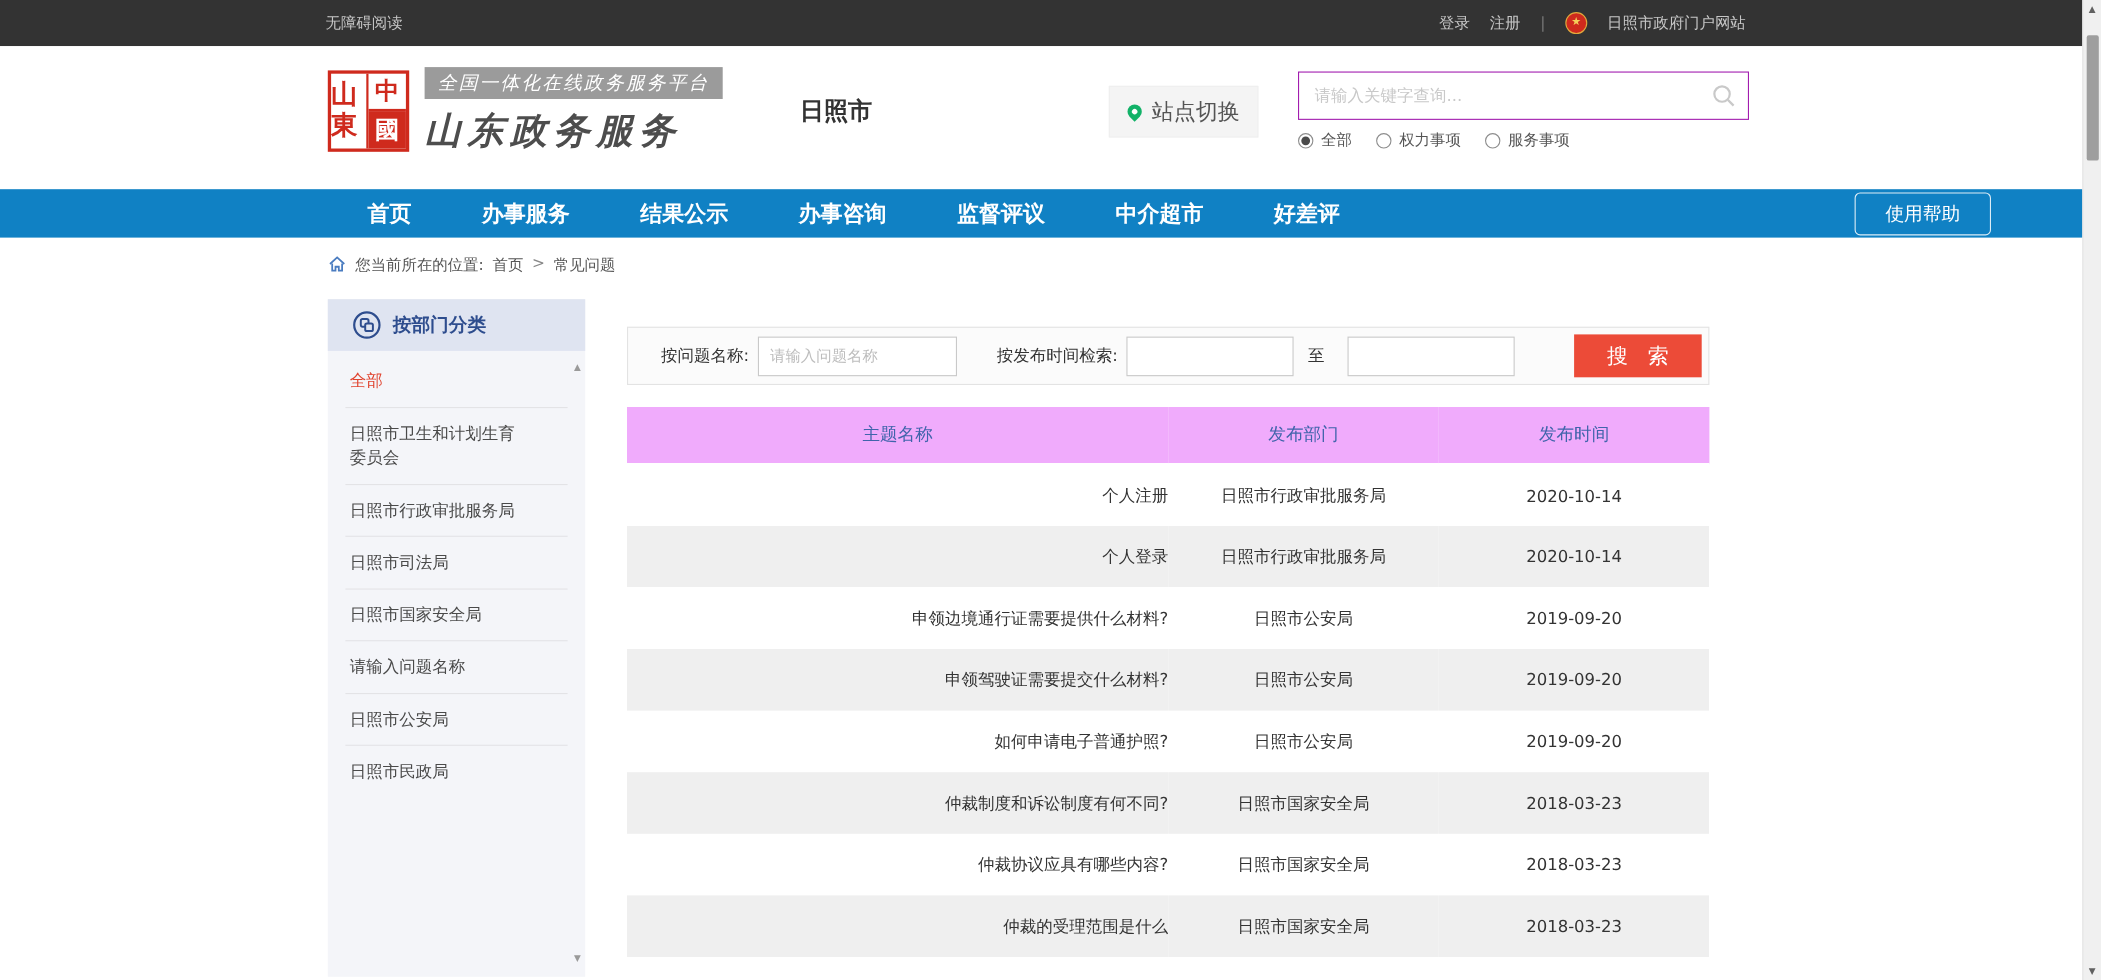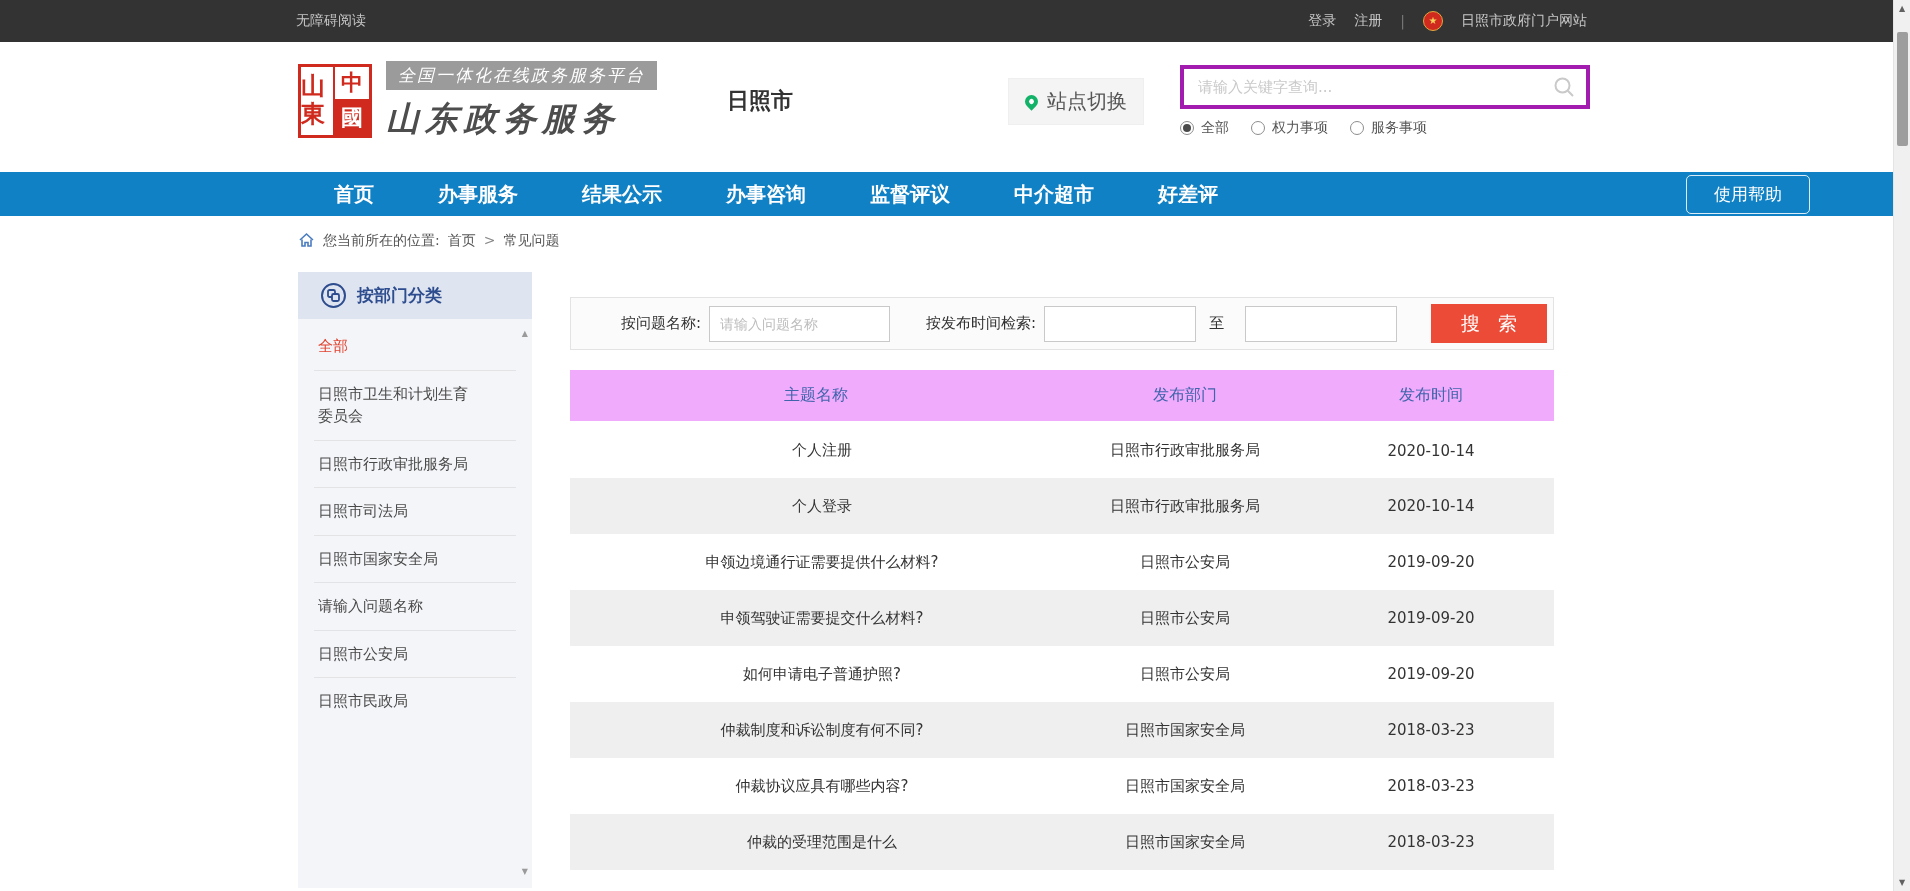--- a/index.html
+++ b/index.html
@@ -23,21 +23,21 @@
   .seal-tr { color: #cf2a1d; font-size: 22px; display: flex; align-items: center; justify-content: center; border-bottom: 2px solid #cf2a1d; }
   .seal-br { background: #cf2a1d; color: #fff; font-size: 22px; display: flex; align-items: center; justify-content: center; }
   .logo-text { display: flex; flex-direction: column; gap: 7px; font-style: italic; }
   .badge { background: #9b9b9b; color: #fff; font-size: 17px; padding: 3px 12px; letter-spacing: 2px; align-self: flex-start; }
   .brand { font-size: 33px; font-weight: bold; color: #4d4d4d; letter-spacing: 6px; white-space: nowrap; }
   .city { font-size: 22px; font-weight: bold; color: #333; margin-left: 70px; white-space: nowrap; }
   .site-switch { margin-left: 215px; background: #f4f4f4; border: 1px solid #efefef; padding: 9px 16px; font-size: 20px; color: #555; display: flex; align-items: center; gap: 9px; cursor: pointer; font-family: inherit; white-space: nowrap; }
   .pin { width: 13px; height: 13px; background: #12b268; border-radius: 50% 50% 50% 0; transform: rotate(-45deg); position: relative; display: inline-block; flex: none; }
   .pin::after { content: ""; position: absolute; width: 5px; height: 5px; background: #fff; border-radius: 50%; top: 4px; left: 4px; }
   .search-area { margin-left: auto; width: 410px; }
-  .search-box { height: 44px; border: 4px solid #a21caf; display: flex; align-items: center; padding-right: 10px; background: #fff; }
+  .search-box { height: 44px; border: 1px solid #a21caf; display: flex; align-items: center; padding-right: 10px; background: #fff; }
   .search-box input { flex: 1; border: none; outline: none; font-size: 15px; padding: 0 14px; color: #333; height: 100%; font-family: inherit; background: transparent; }
   .search-box input::placeholder { color: #c9c9c9; }
   .mag-icon { display: inline-flex; cursor: pointer; }
   .scope-row { display: flex; align-items: center; gap: 22px; margin-top: 10px; font-size: 14px; color: #555; }
   .scope { display: flex; align-items: center; gap: 7px; cursor: pointer; }
   .radio { width: 14px; height: 14px; border-radius: 50%; border: 1px solid #8d8d8d; background: #fff; position: relative; display: inline-block; flex: none; }
   .scope.selected .radio::after { content: ""; position: absolute; inset: 2px; background: #4a4a4a; border-radius: 50%; }
 
   
   .nav { height: 44px; background: #1081c4; display: flex; align-items: center; padding-left: 334px; }
@@ -62,36 +62,36 @@
   .dept-list li.active { color: #e0432f; }
   .mini-arrow { position: absolute; right: 4px; color: #9a9a9a; font-size: 8px; line-height: 1; cursor: pointer; }
   .mini-up { top: 58px; }
   .mini-up::before { content: "▲"; }
   .mini-down { bottom: 12px; }
   .mini-down::before { content: "▼"; }
 
   .content { width: 984px; }
   .filterbar { margin-top: 25px; height: 53px; background: #fbfbfb; border: 1px solid #e3e3e3; display: flex; align-items: center; margin-bottom: 20px; }
   .f-label { font-size: 15px; color: #333; white-space: nowrap; }
-  .lbl-name { margin-left: 50px; }
+  .lbl-name { margin-left: 30px; }
   .inp { height: 36px; border: 1px solid #c9c9c9; background: #fff; font-size: 14px; padding: 0 10px; font-family: inherit; outline: none; color: #333; }
   .inp::placeholder { color: #bdbdbd; }
   .inp-name { width: 181px; margin-left: 8px; }
   .lbl-date { margin-left: 36px; }
   .inp-date { width: 152px; margin-left: 8px; }
   .to-label { margin: 0 13px; font-size: 15px; color: #333; }
   .search-btn { margin-left: auto; margin-right: 6px; width: 116px; height: 39px; background: #ec4b38; color: #fff; border: none; font-size: 19px; letter-spacing: 6px; text-indent: 6px; cursor: pointer; font-family: inherit; }
 
   .faq-table { width: 100%; border-collapse: collapse; table-layout: fixed; }
   .faq-table th { background: #f0abfc; color: #4064ab; font-size: 16px; font-weight: normal; height: 52px; border-bottom: 3px solid #fff; text-align: center; }
   .faq-table th:first-child { width: 50%; }
   .faq-table th:nth-child(2) { width: 25%; }
   .faq-table th:nth-child(3) { width: 25%; }
   .faq-table td { height: 56px; font-size: 15px; color: #333; text-align: center; background: #fff; overflow: hidden; white-space: nowrap; }
-  .faq-table td:first-child { text-align: center; padding-left: 12px; cursor: pointer; }
+  .faq-table td:first-child { text-align: right; padding-left: 12px; cursor: pointer; }
   .faq-table tr.alt td { background: #efefef; }
 
   
   .page-scrollbar { position: absolute; top: 0; right: 0; width: 17px; height: 891px; background: #f0f0f0; border-left: 1px solid #e4e4e4; }
   .sb-arrow { height: 17px; width: 100%; display: flex; align-items: center; justify-content: center; color: #616161; font-size: 8px; line-height: 1; cursor: pointer; }
   .sb-up::before { content: "▲"; }
   .sb-down::before { content: "▼"; }
   .sb-down { position: absolute; bottom: 0; left: 0; }
   .sb-thumb { position: absolute; top: 32px; left: 3px; width: 11px; height: 114px; background: #9e9e9e; border-radius: 2px; cursor: grab; }
 </style>

